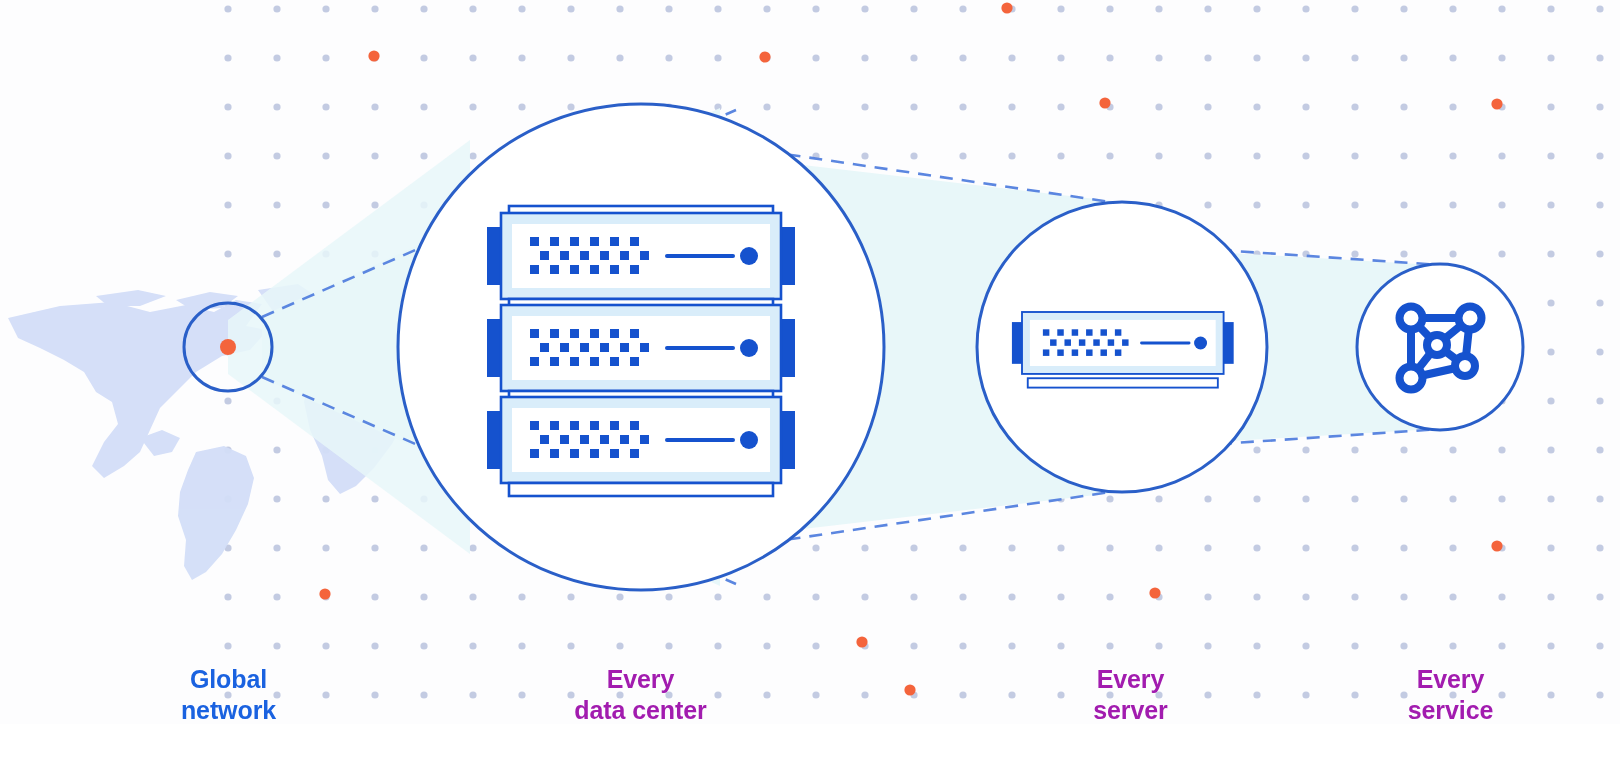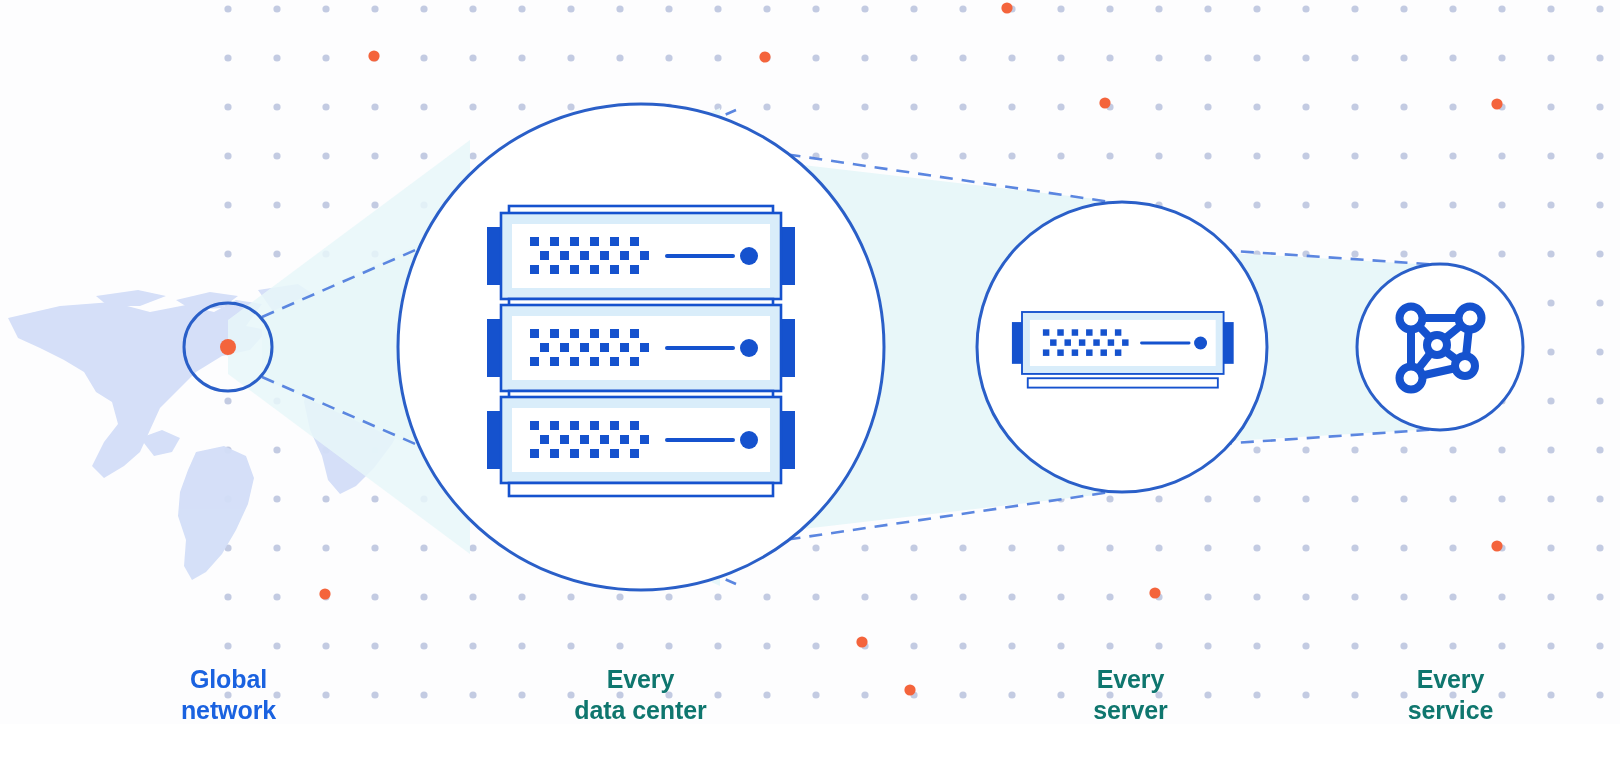--- a/index.html
+++ b/index.html
@@ -29,21 +29,21 @@
   .caption {
     position: absolute;
     text-align: center;
     line-height: 1.22;
     font-size: 25px;
     font-weight: 700;
     letter-spacing: -0.1px;
     white-space: pre-line;
     pointer-events: none;
   }
-  .caption.dark  { color: #0f766e; }
+  .caption.dark  { color: #a21caf; }
   .caption.blue  { color: #1a62e0; }
 
   #cap-global  { left:  126px; top: 664px; width: 205px; }
   #cap-dc      { left:  538px; top: 664px; width: 205px; }
   #cap-server  { left: 1028px; top: 664px; width: 205px; }
   #cap-service { left: 1348px; top: 664px; width: 205px; }
 </style>
 </head>
 <body>
 

